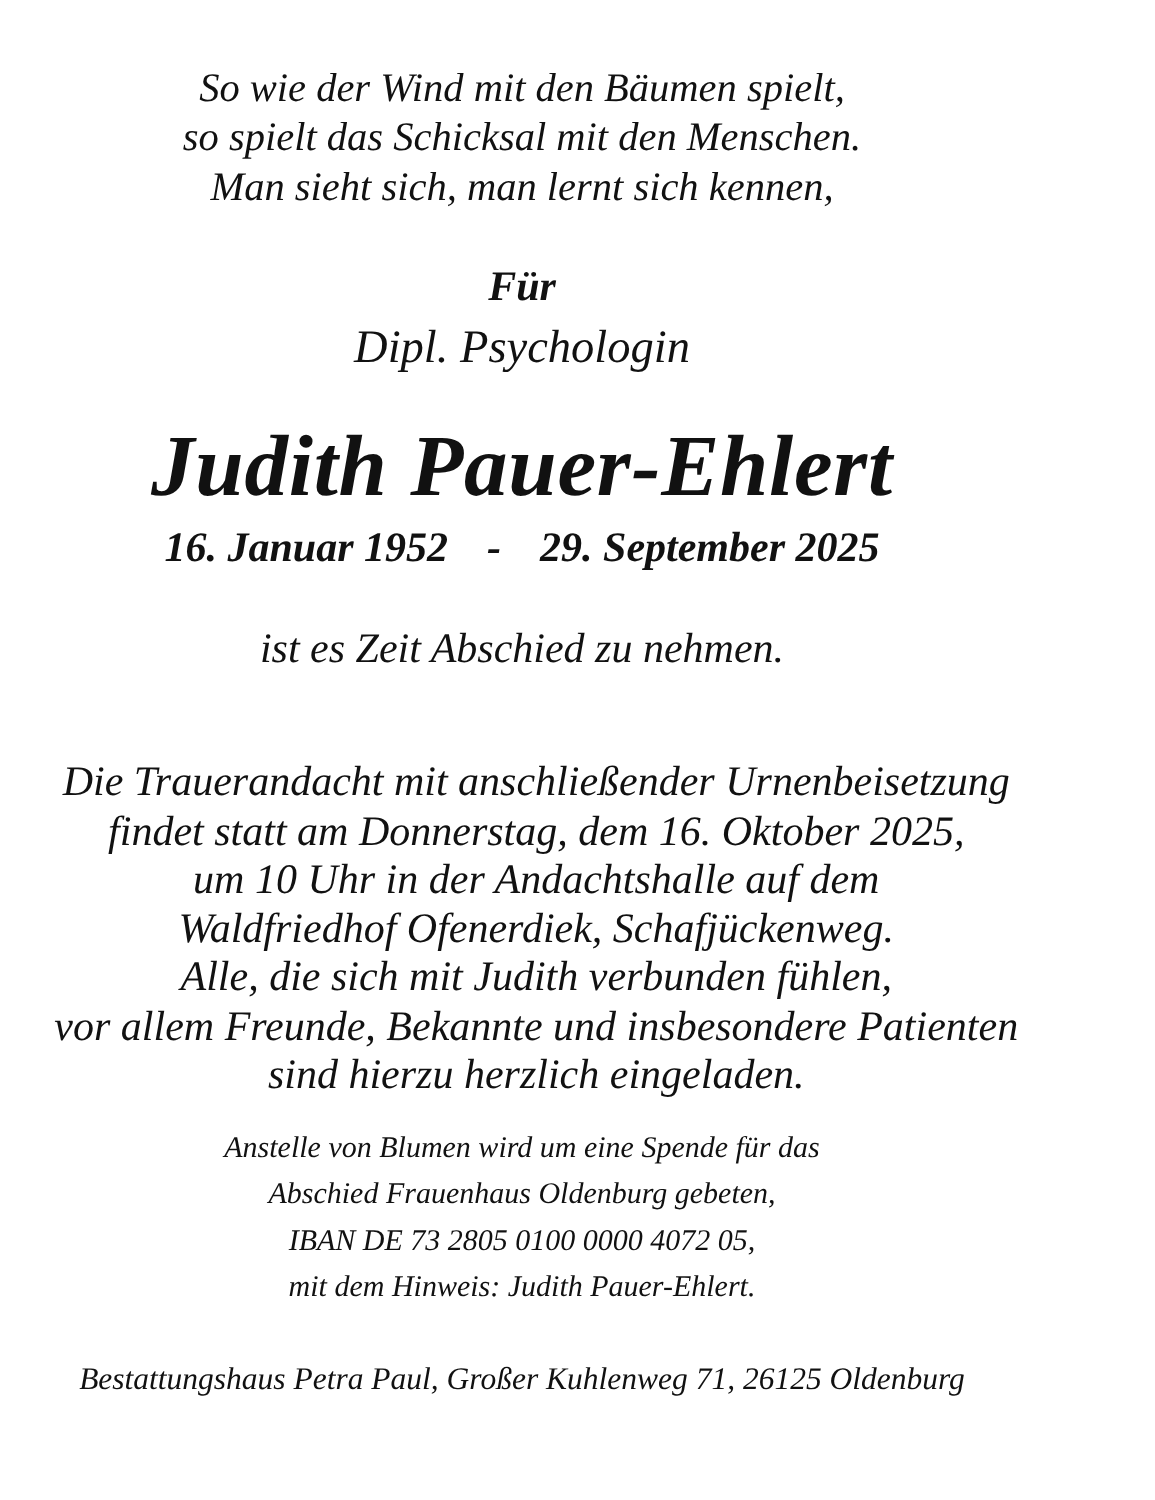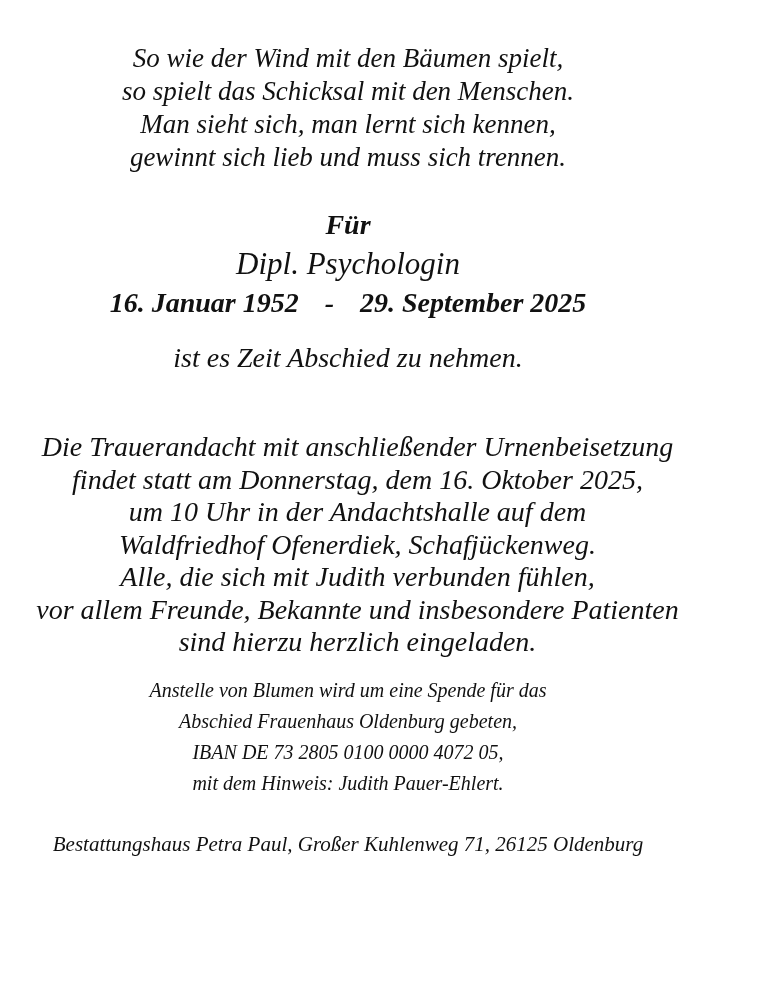--- a/index.html
+++ b/index.html
@@ -45,21 +45,21 @@
     margin-top: 2px;
     font-size: 28px;
     line-height: 36px;
     font-weight: bold;
   }
   .dates .sep {
     display: inline-block;
     margin: 0 26px;
   }
   .farewell {
-    margin-top: 20px;
+    margin-top: 32px;
     font-size: 28px;
     line-height: 34px;
   }
   .ceremony {
     margin-top: 56px;
     font-size: 28px;
     line-height: 32.5px;
     padding-left: 19px;
   }
   .donation {
@@ -76,27 +76,27 @@
 </style>
 </head>
 <body>
 
 <div class="page">
 
   <div class="poem">
     <div class="line">So wie der Wind mit den Bäumen spielt,</div>
     <div class="line">so spielt das Schicksal mit den Menschen.</div>
     <div class="line">Man sieht sich, man lernt sich kennen,</div>
-    <div class="line">gewinnt sich lieb und muss sich trennen.</div>
   </div>
 
   <div class="fuer">Für</div>
 
   <div class="deceased-title">Dipl. Psychologin</div>
 
+  <div class="deceased-name">Judith Pauer-Ehlert</div>
 
   <div class="dates">
     <span>16. Januar 1952</span><span class="sep">-</span><span>29. September 2025</span>
   </div>
 
   <div class="farewell">ist es Zeit Abschied zu nehmen.</div>
 
   <div class="ceremony">
     <div class="line">Die Trauerandacht mit anschließender Urnenbeisetzung</div>
     <div class="line">findet statt am Donnerstag, dem 16. Oktober 2025,</div>

